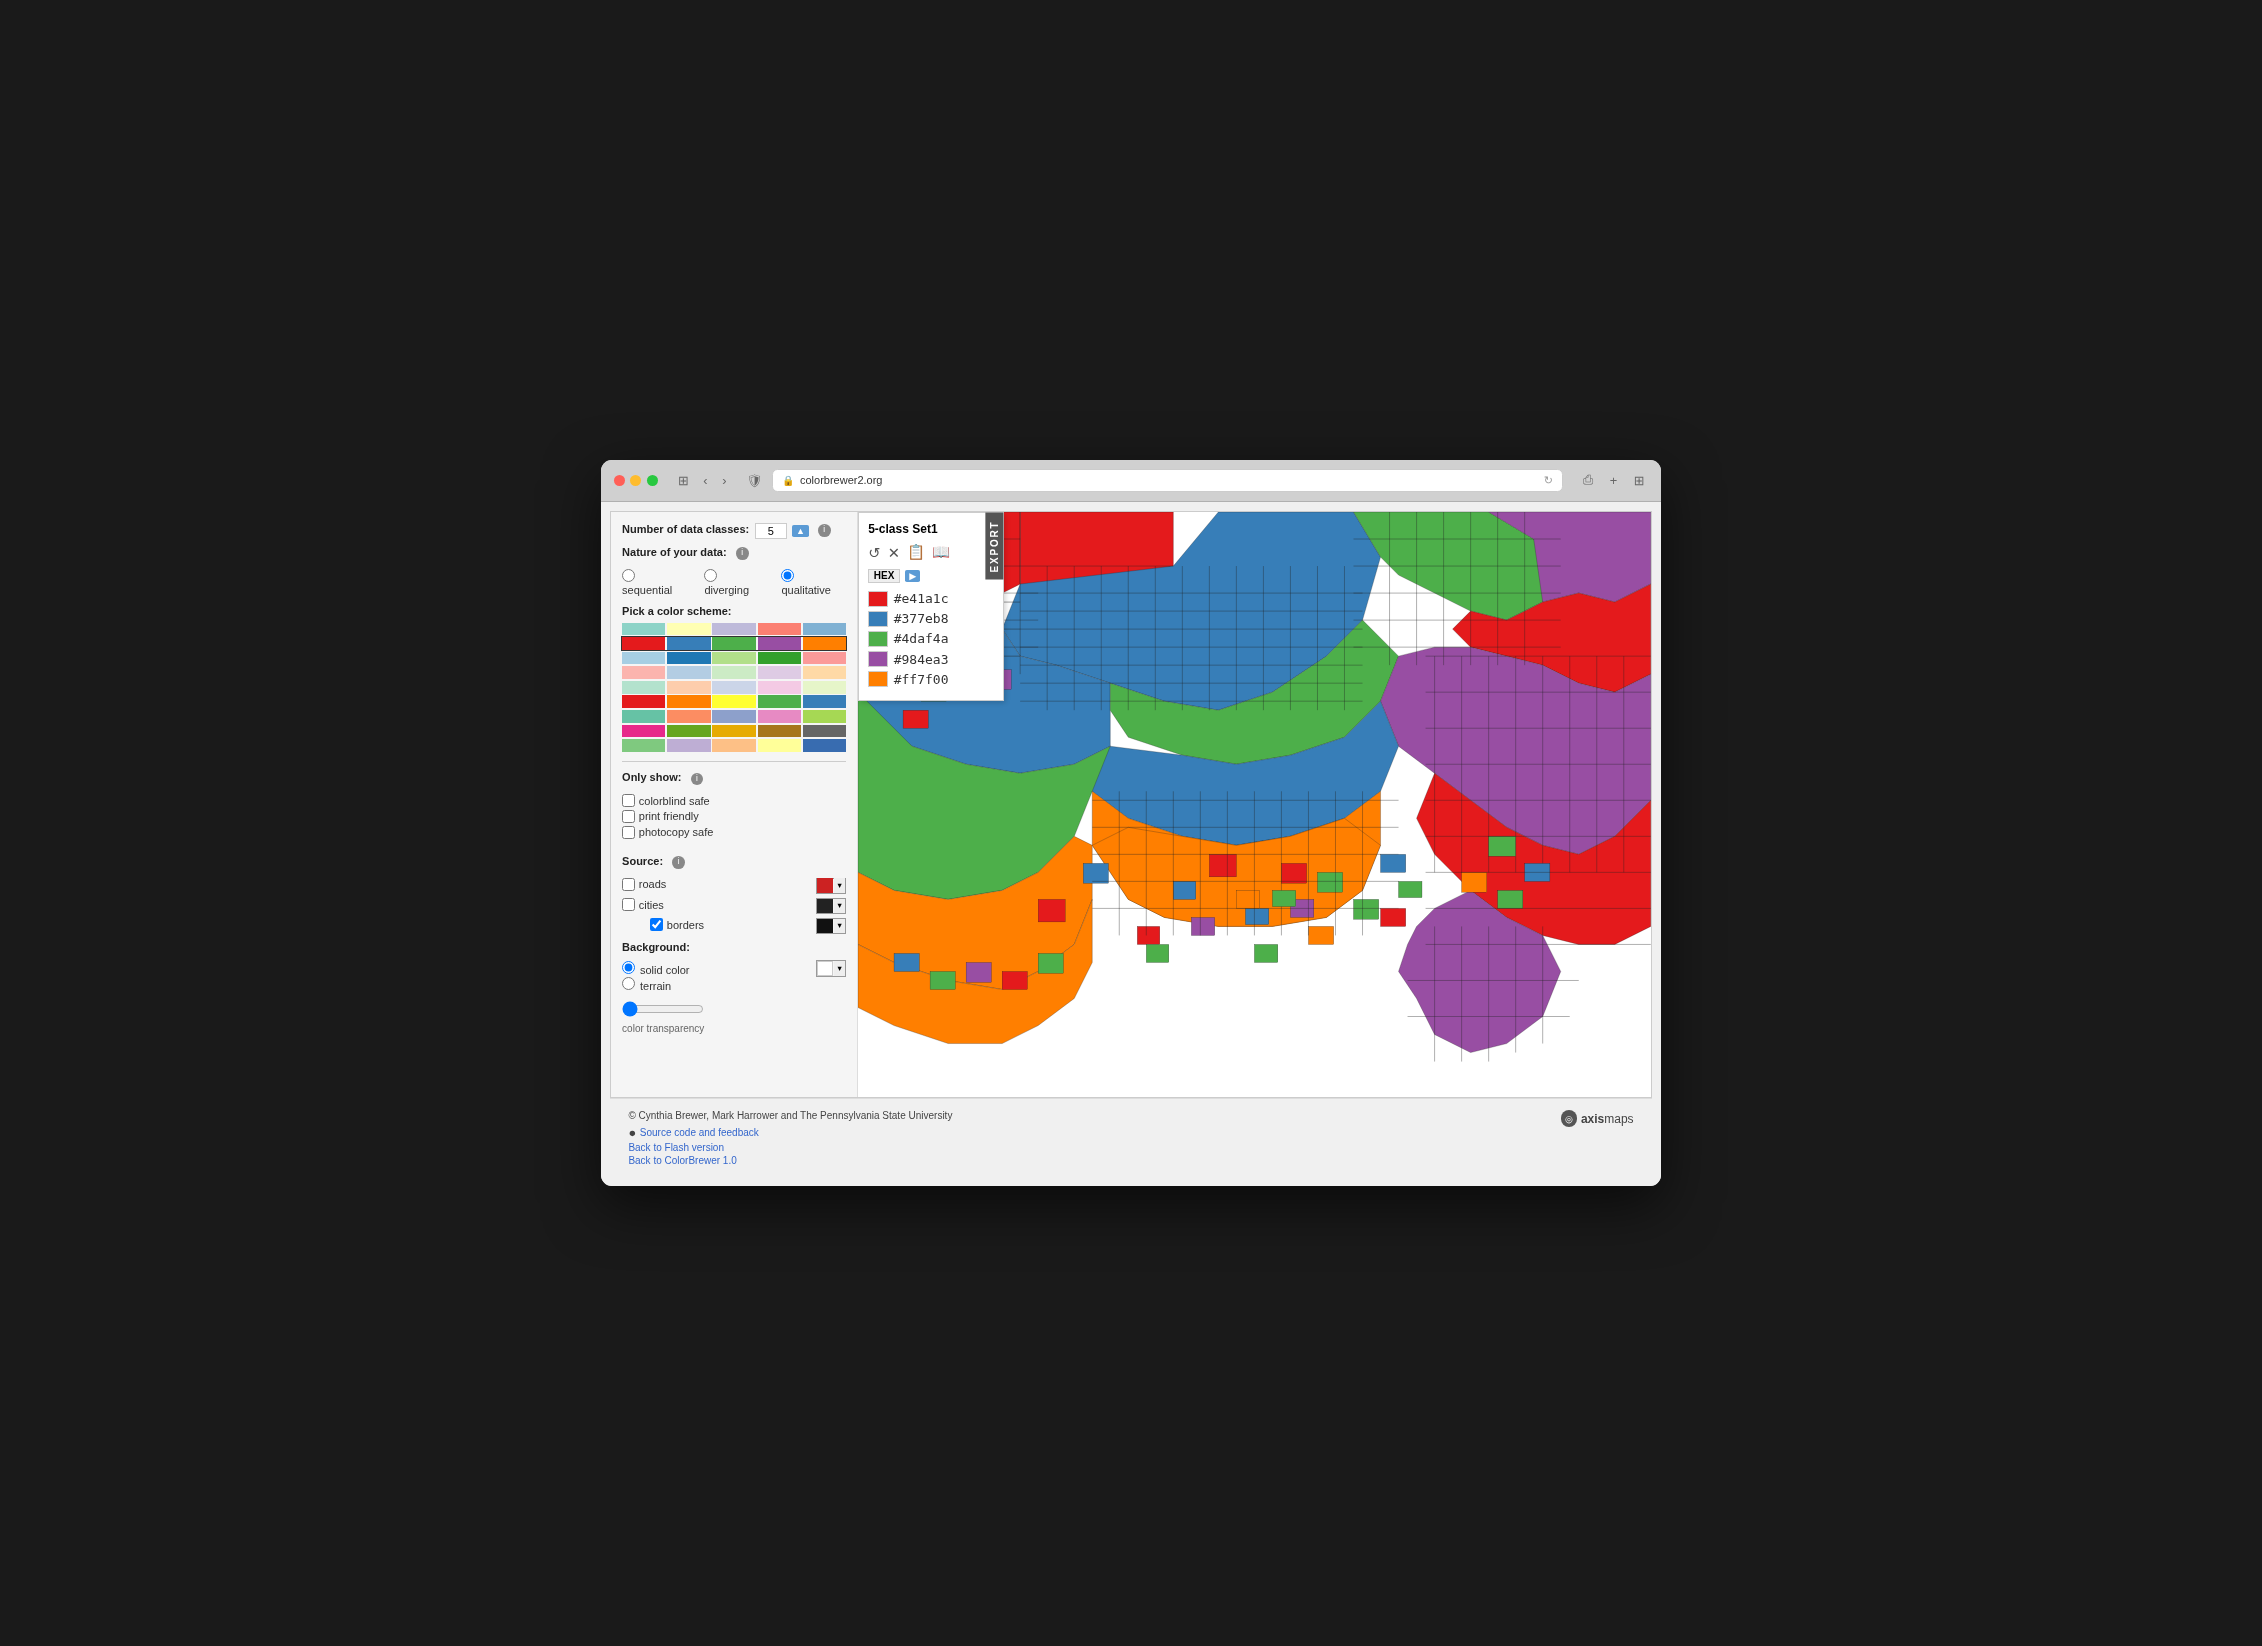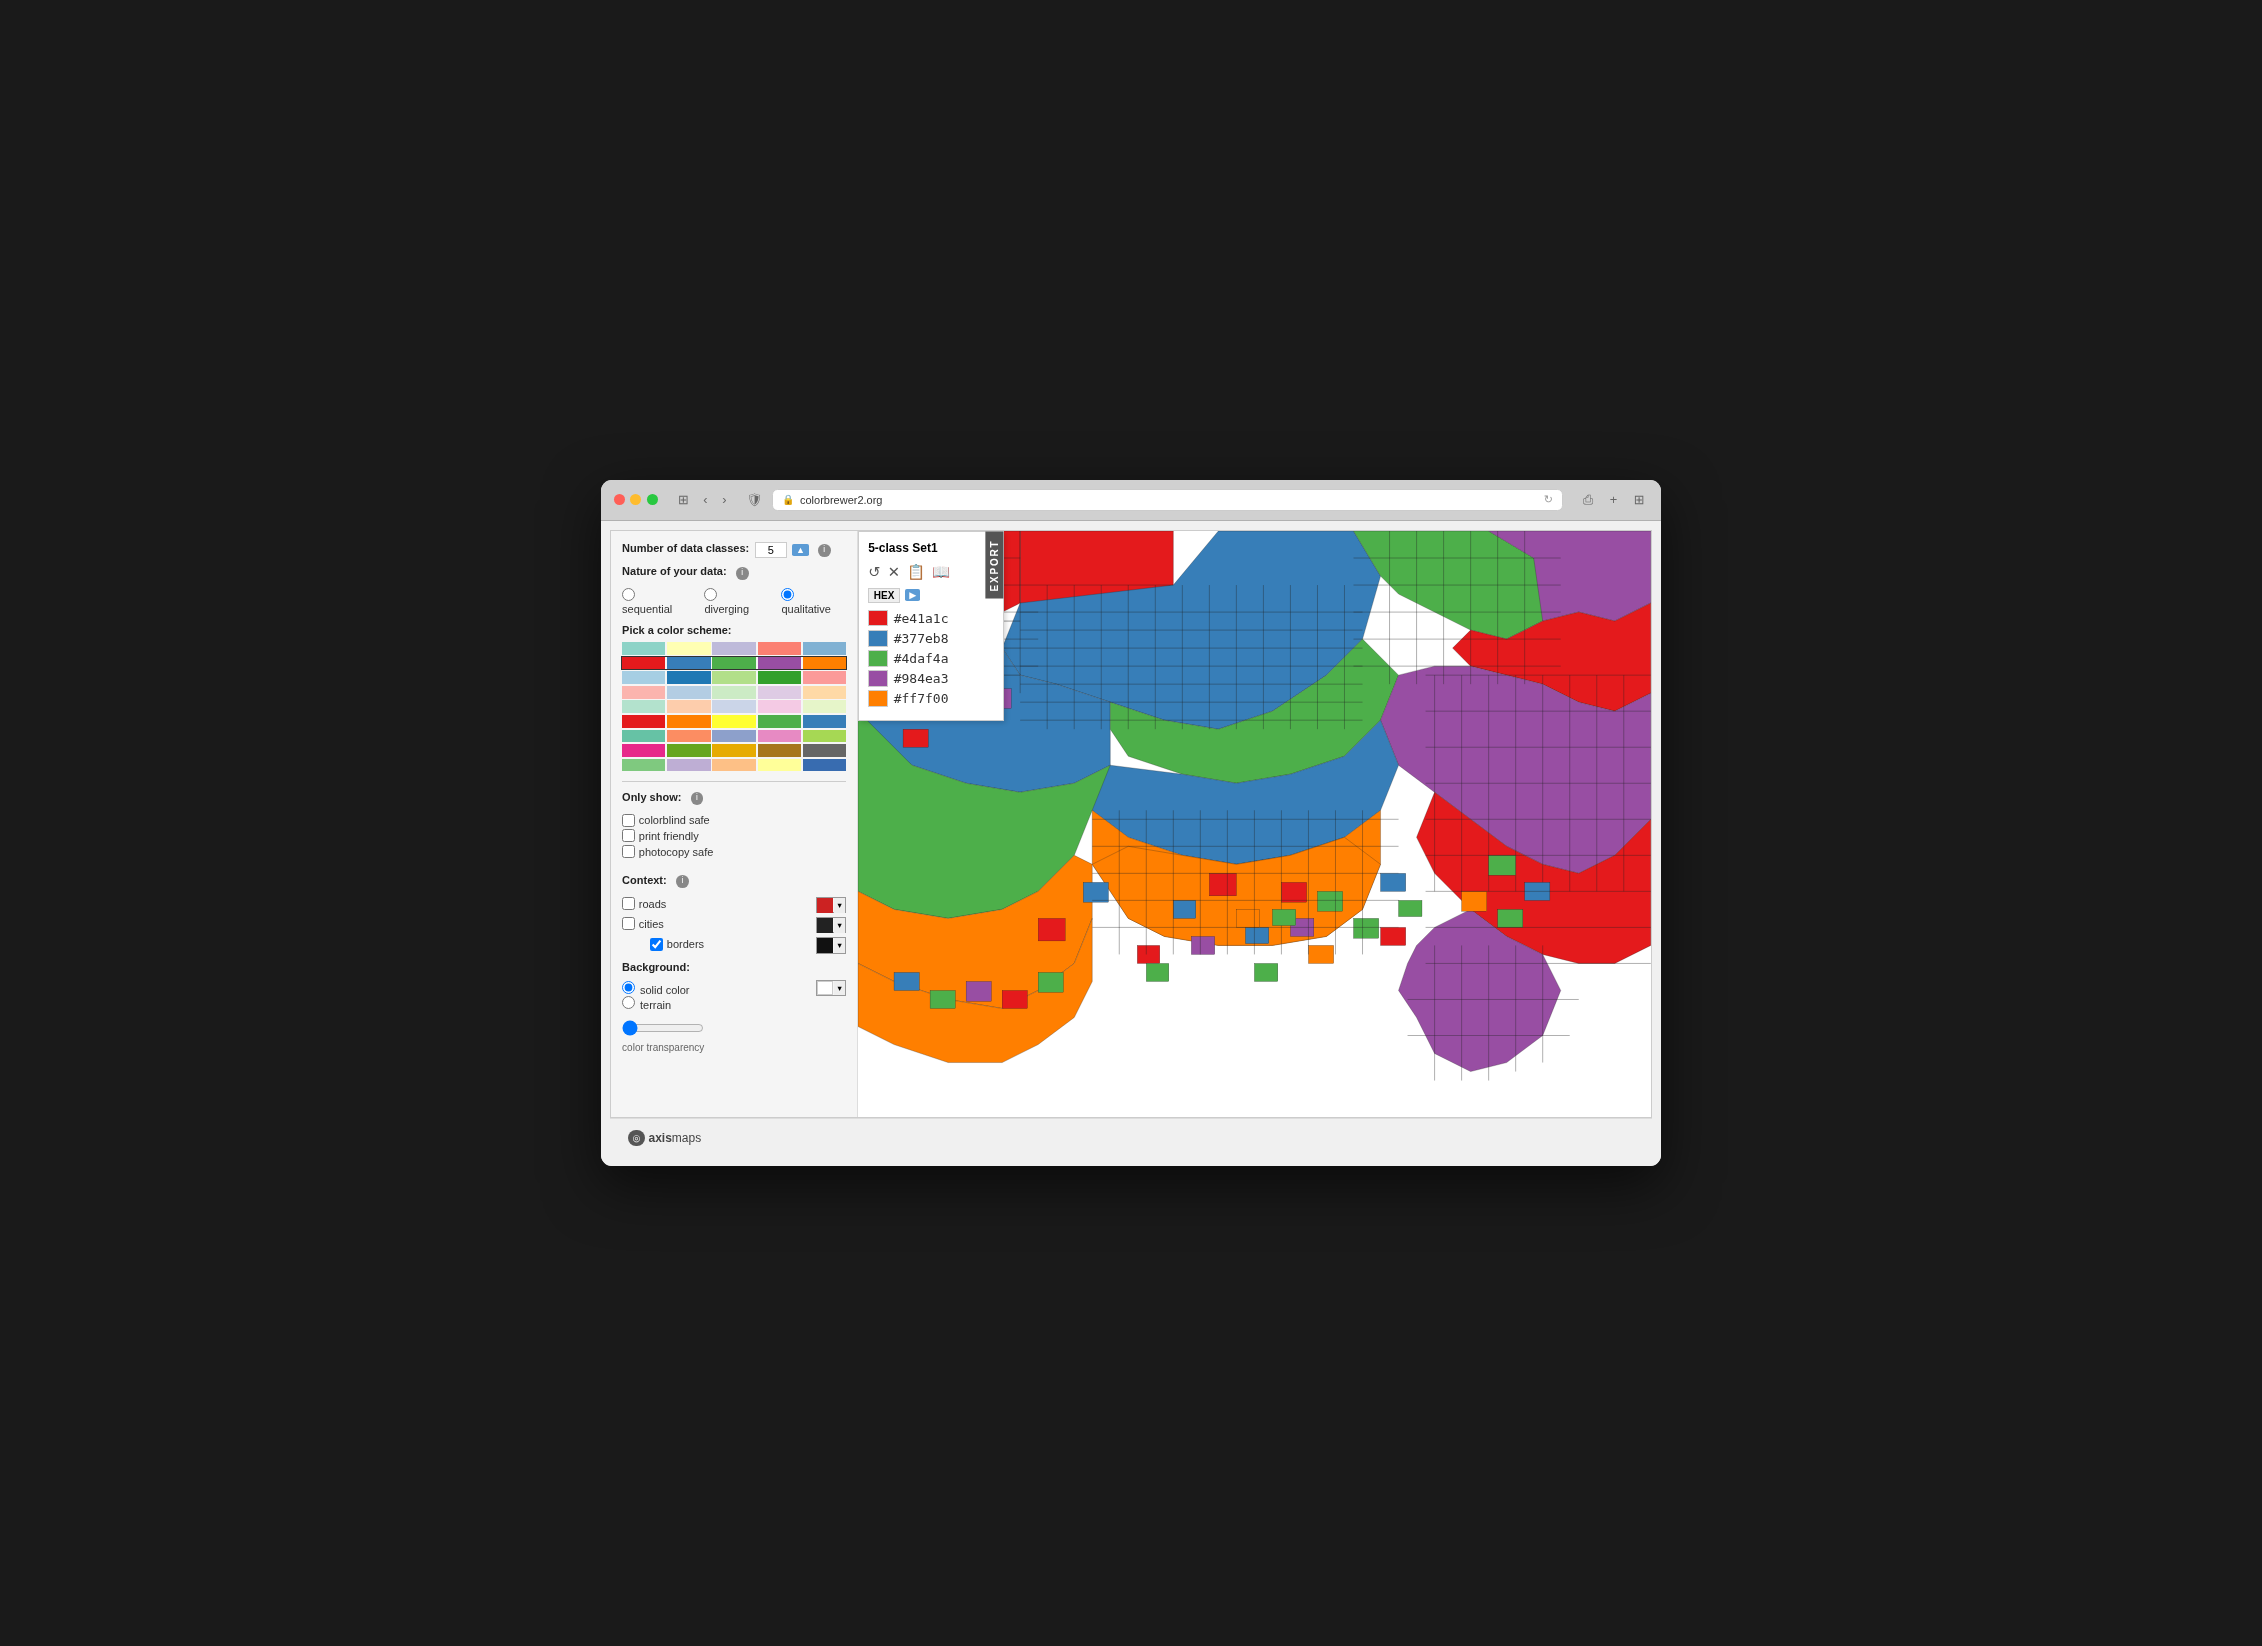--- a/index.html
+++ b/index.html
@@ -516,21 +516,21 @@
                 <span>print friendly</span>
             </label>
             <label class="checkbox-label">
               <input type="checkbox" style=""> 
                 <span>photocopy safe</span>
             </label>
           </div>
 
           <div>
             <div class="row-inline">
-              <span class="section-label">Context:</span>
+              <span class="section-label">Source:</span>
               <span class="info-btn">i</span>
             </div>
             <div style="display:flex; flex-direction:column; gap:3.7px; margin-top:3.7px;">
               <div style="display:flex; align-items:center; justify-content:space-between;">
                 <label class="checkbox-label">
                   <input type="checkbox" style=""> 
                     <span>roads</span>
                 </label>
                 <div class="color-select-btn">
                   <div class="color-box" style="background:#cc2222;"></div>
@@ -799,20 +799,31 @@
             <rect x="120" y="500" width="28" height="22" fill="#984ea3" stroke="#222" stroke-width="0.3"></rect>
             <rect x="160" y="510" width="28" height="20" fill="#e41a1c" stroke="#222" stroke-width="0.3"></rect>
             <rect x="200" y="490" width="28" height="22" fill="#4daf4a" stroke="#222" stroke-width="0.3"></rect>
           </svg>
         </div>
       </div>
     </div>
 
     <div class="footer">
       <div class="footer-top">
+        <div>
+          <div>© Cynthia Brewer, Mark Harrower and The Pennsylvania State University</div>
+          <div class="footer-links">
+            <div style="display:flex; align-items:center; gap:3.7px;">
+              <span style="font-size:12.8px;">●</span>
+              <a class="footer-link" href="#">Source code and feedback</a>
+            </div>
+            <a class="footer-link" href="#">Back to Flash version</a>
+            <a class="footer-link" href="#">Back to ColorBrewer 1.0</a>
+          </div>
+        </div>
         <div class="axismaps-logo">
           <div class="axis-logo-circle">◎</div>
           <span><span style="font-weight:bold;">axis</span>maps</span>
         </div>
       </div>
     </div>
   </div>
 </div>
 
 

